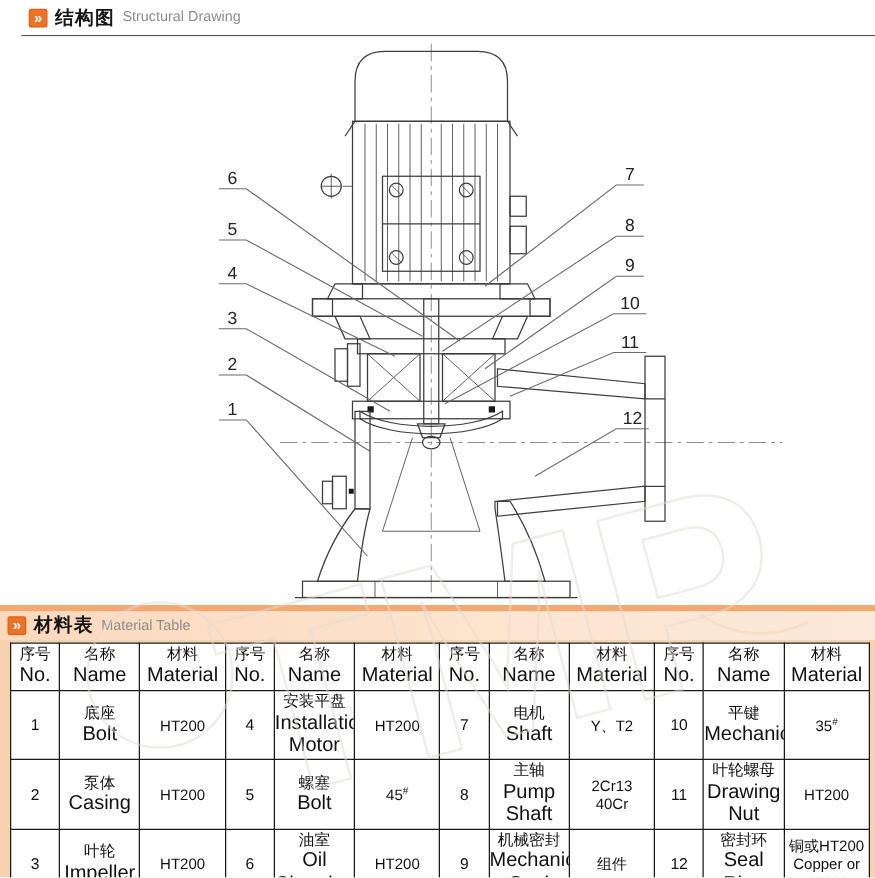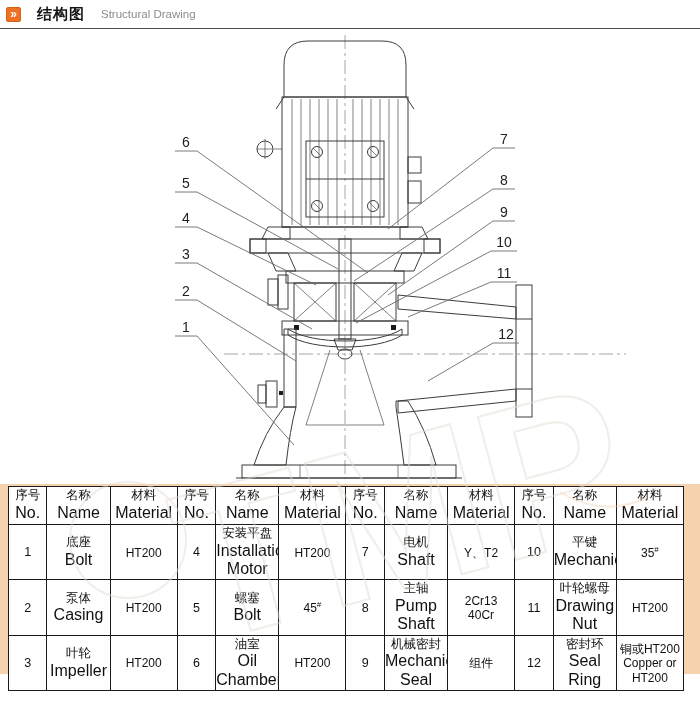--- a/index.html
+++ b/index.html
@@ -1,40 +1,40 @@
 <!DOCTYPE html>
 <html><head>
 <meta charset="utf-8">
 <style>
   html,body{margin:0;padding:0;background:#fff;}
   .page{position:relative;width:700px;height:702px;overflow:hidden;background:#fff;
         font-family:"Liberation Sans",sans-serif;}
   
-  .hd{height:29px;display:flex;align-items:center;gap:16px;padding-left:6px;
-      box-sizing:border-box;border-bottom:1px solid #4c4c4c;background:#fff;}
+  .hd{height:29px;display:flex;align-items:center;gap:6px;padding-left:6px;
+      box-sizing:border-box;border-bottom:1px solid #4c4c4c;background:#fff;margin-left:17px;}
   .ic{width:15px;height:15px;background:#ee7225;border:1px solid #d95f12;border-radius:2px;
       color:#fff;font-size:12px;font-weight:bold;line-height:13px;text-align:center;
       box-sizing:border-box;flex:0 0 auto;}
   .ic::before{content:"\00BB";}
   .t-zh{font-size:15px;font-weight:bold;color:#151515;letter-spacing:1px;}
   .t-en{font-size:11.5px;color:#8c8c8c;}
   
   .draw-area{position:relative;height:455px;background:#fff;}
   svg.draw{display:block;}
   .cl{stroke:#8f8f8f;stroke-width:0.8;stroke-dasharray:14 4 3 4;fill:none;}
   .ln{stroke:#3c3c3c;stroke-width:1;fill:none;}
   .thin{stroke:#4a4a4a;stroke-width:0.7;fill:none;}
   .ld{stroke:#6b6b6b;stroke-width:0.9;fill:none;}
   .cn{font-family:"Liberation Sans",sans-serif;font-size:14px;fill:#222;text-anchor:middle;}
   
   .mt-band{height:28px;border-top:5px solid #f3a873;
       background:linear-gradient(90deg,#fbd9bd,#fce4cf 55%,#fbe9da);
       display:flex;align-items:center;gap:6px;padding-left:6px;box-sizing:border-box;}
   
-  .tbl-sec{height:190px;background:#f6d2ae;padding:2px 16px 0 8px;box-sizing:border-box;}
+  .tbl-sec{height:190px;background:#f6d2ae;padding:2px 4px 0 8px;box-sizing:border-box;}
   table{width:100%;border-collapse:collapse;background:#fff;table-layout:fixed;
         border:1px solid #1a1a1a;}
   th,td{border:1px solid #1a1a1a;text-align:center;vertical-align:middle;
         padding:1px 0;color:#101010;font-weight:normal;overflow:hidden;}
   thead tr{height:38px;}
   tbody tr{height:46px;}
   .zh{font-size:12.5px;line-height:1.25;}
   .en{font-size:16px;line-height:1.15;}
   .no{font-size:12.5px;}
   .mat{font-size:12px;line-height:1.2;}
@@ -195,20 +195,25 @@
           <path class="ld" d="M517 253 H491 L408 288"></path>
           <text class="cn" x="504" y="249">11</text>
         </g>
       <g>
           <path class="ld" d="M519 314 H493 L428 352"></path>
           <text class="cn" x="506" y="310">12</text>
         </g>
     </svg>
   </div>
 
+  <div class="mt-band">
+    <span class="ic"></span>
+    <span class="t-zh">材料表</span>
+    <span class="t-en">Material Table</span>
+  </div>
 
   <div class="tbl-sec">
     <table id="mtable">
         <colgroup>
           <col style="width: 5.7%;">
           <col style="width: 9.35%;">
           <col style="width: 9.95%;">
           <col style="width: 5.7%;">
           <col style="width: 9.35%;">
           <col style="width: 9.95%;">

